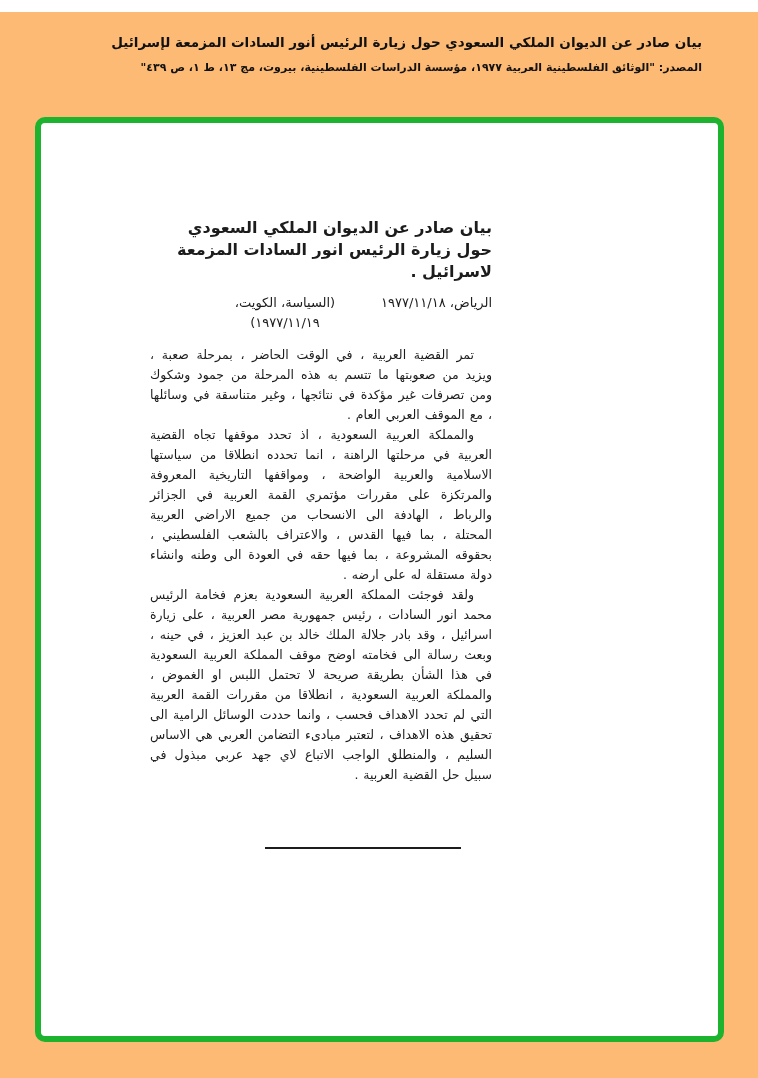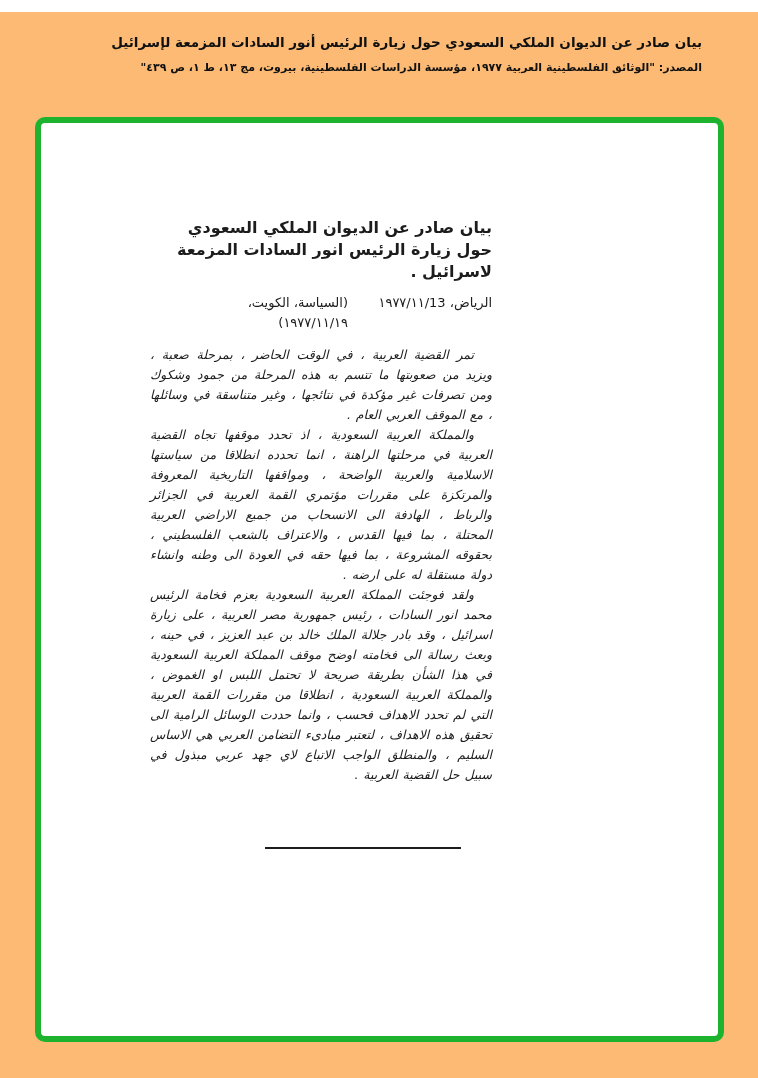--- a/index.html
+++ b/index.html
@@ -76,30 +76,29 @@
     padding-left: 72px;
     margin: 0 0 12px 0;
     font-size: 13px;
     line-height: 20px;
   }
   .dateline-place {
     white-space: nowrap;
   }
   .dateline-citation {
     width: 126px;
-    text-align: right;
+    text-align: center;
   }
   .body-text p {
     margin: 0;
     font-size: 12.5px;
     line-height: 20px;
     text-align: justify;
     text-indent: 18px;
     word-spacing: 1px;
-    font-style: italic;
   }
   .end-rule {
     position: absolute;
     left: 265px;
     top: 835px;
     width: 196px;
     height: 2px;
     background: #1c1c1c;
   }
 </style>
@@ -113,21 +112,21 @@
     <div class="header-source">المصدر:  "الوثائق الفلسطينية العربية ١٩٧٧، مؤسسة الدراسات الفلسطينية، بيروت، مج ١٣، ط ١، ص ٤٣٩"</div>
   </div>
 
   <div class="doc-frame"></div>
 
   <div class="doc-content">
 
     <p class="doc-title">بيان صادر عن الديوان الملكي السعودي حول زيارة الرئيس انور السادات المزمعة لاسرائيل .</p>
 
     <div class="dateline">
-      <span class="dateline-place">الرياض، ١٩٧٧/١١/13</span>
+      <span class="dateline-place">الرياض، ١٩٧٧/١١/١٨</span>
       <span class="dateline-citation">(السياسة، الكويت، ١٩٧٧/١١/١٩)</span>
     </div>
 
     <div class="body-text">
       <p>تمر القضية العربية ، في الوقت الحاضر ، بمرحلة صعبة ، ويزيد من صعوبتها ما تتسم به هذه المرحلة من جمود وشكوك ومن تصرفات غير مؤكدة في نتائجها ، وغير متناسقة في وسائلها ، مع الموقف العربي العام .</p>
       <p>والمملكة العربية السعودية ، اذ تحدد موقفها تجاه القضية العربية في مرحلتها الراهنة ، انما تحدده انطلاقا من سياستها الاسلامية والعربية الواضحة ، ومواقفها التاريخية المعروفة والمرتكزة على مقررات مؤتمري القمة العربية في الجزائر والرباط ، الهادفة الى الانسحاب من جميع الاراضي العربية المحتلة ، بما فيها القدس ، والاعتراف بالشعب الفلسطيني ، بحقوقه المشروعة ، بما فيها حقه في العودة الى وطنه وانشاء دولة مستقلة له على ارضه .</p>
       <p>ولقد فوجئت المملكة العربية السعودية بعزم فخامة الرئيس محمد انور السادات ، رئيس جمهورية مصر العربية ، على زيارة اسرائيل ، وقد بادر جلالة الملك خالد بن عبد العزيز ، في حينه ، وبعث رسالة الى فخامته اوضح موقف المملكة العربية السعودية في هذا الشأن بطريقة صريحة لا تحتمل اللبس او الغموض ، والمملكة العربية السعودية ، انطلاقا من مقررات القمة العربية التي لم تحدد الاهداف فحسب ، وانما حددت الوسائل الرامية الى تحقيق هذه الاهداف ، لتعتبر مبادىء التضامن العربي هي الاساس السليم ، والمنطلق الواجب الاتباع لاي جهد عربي مبذول في سبيل حل القضية العربية .</p>
     </div>
 
   </div>

